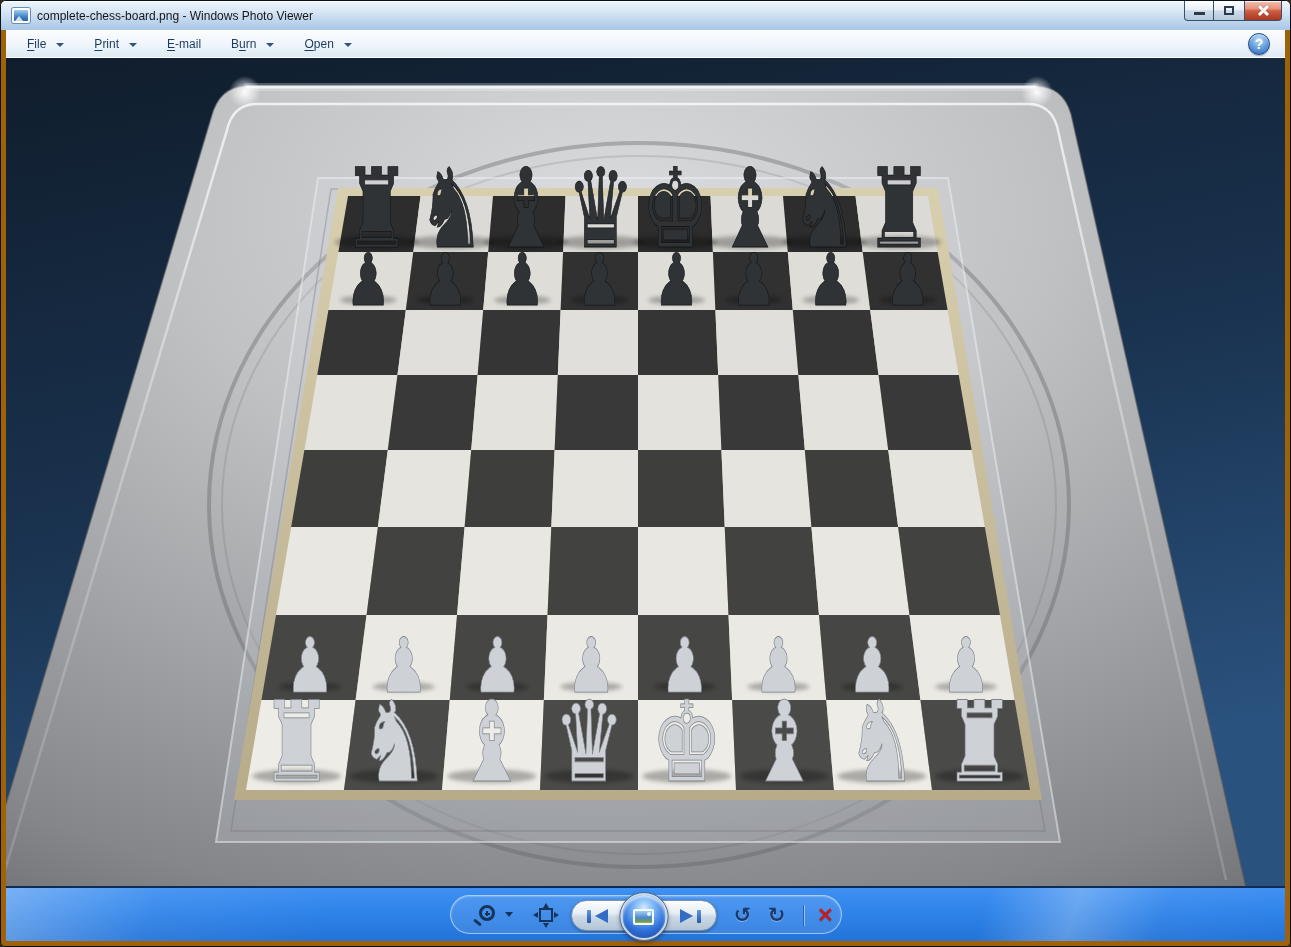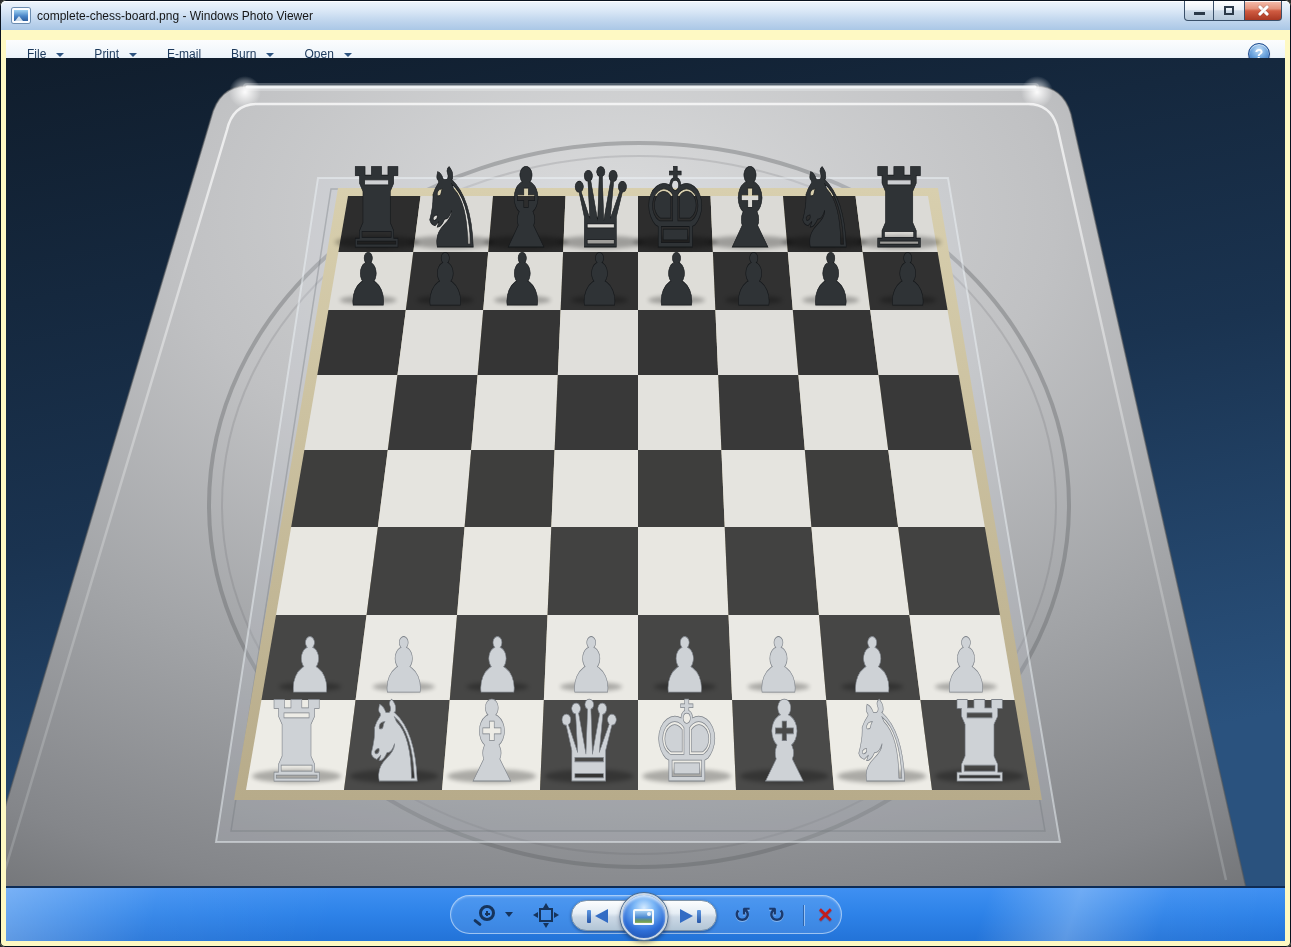--- a/index.html
+++ b/index.html
@@ -1,18 +1,18 @@
 <!DOCTYPE html>
 <html><head>
 <meta charset="utf-8">
 <style>
   html,body{margin:0;padding:0;background:#2b2b2b;}
   *{box-sizing:border-box;}
   .stage{position:relative;width:1291px;height:947px;font-family:"Liberation Sans",sans-serif;}
-  .window{position:absolute;inset:0;background:#fef9c3;border-radius:6px 6px 5px 5px;overflow:hidden;
+  .window{position:absolute;inset:0;background:#a16207;border-radius:6px 6px 5px 5px;overflow:hidden;
           box-shadow:0 0 0 1px #08121e inset;}
 
   
   .titlebar{position:absolute;top:1px;left:1px;right:1px;height:29px;border-radius:5px 5px 0 0;
     background:linear-gradient(180deg,#eef5fc 0%,#d9e7f6 35%,#c2d7ee 65%,#aac7e6 100%);
     box-shadow:inset 0 1px 0 rgba(255,255,255,.9);}
   .win-icon{position:absolute;left:11px;top:7px;width:18px;height:15px;border:2px solid #fbfdff;
     border-radius:2px;background:linear-gradient(180deg,#9fd2f2 0%,#4a86c8 55%,#2d5f9e 100%);
     box-shadow:0 0 0 1px #6c8db0;}
   .win-icon::after{content:"";position:absolute;left:1px;bottom:0;border-left:4px solid transparent;
@@ -26,21 +26,21 @@
   .cap-btn.max{border-left:none;border-right:none;}
   .cap-btn.close{width:38px;border-radius:0 0 4px 0;
     background:linear-gradient(180deg,#f6bfae 0%,#e4937c 40%,#d05c42 52%,#a93823 100%);}
   .glyph-min{position:absolute;left:9px;top:11px;width:11px;height:3px;background:#2c3a49;}
   .glyph-max{position:absolute;left:10px;top:5px;width:10px;height:9px;border:2px solid #2c3a49;background:transparent;}
   .glyph-close-a,.glyph-close-b{position:absolute;left:12px;top:8px;width:13px;height:3px;background:#fff;
     border-radius:1px;box-shadow:0 0 1px rgba(60,0,0,.6);}
   .glyph-close-a{transform:rotate(45deg);} .glyph-close-b{transform:rotate(-45deg);}
 
   
-  .menubar{position:absolute;top:40px;left:6px;right:6px;height:28px;
+  .menubar{position:absolute;top:30px;left:6px;right:6px;height:28px;
     background:linear-gradient(180deg,#fcfdfe 0%,#eff5fb 55%,#dde9f4 100%);
     border-bottom:1px solid #ffffff;display:flex;align-items:center;padding-left:21px;}
   .menu-item{display:flex;align-items:center;margin-right:30px;font-size:12px;color:#1d3a5c;cursor:default;}
   .menu-item u{text-underline-offset:2px;}
   .dd-arrow{width:0;height:0;border-left:4px solid transparent;border-right:4px solid transparent;
     border-top:4px solid #2e5480;margin-left:10px;margin-top:2px;}
   .help-button{position:absolute;right:15px;top:3px;width:22px;height:22px;border-radius:50%;
     background:radial-gradient(circle at 50% 28%,#c6e0f8 0%,#6fa6de 45%,#2a63b2 100%);
     border:1px solid #1c4a8e;color:#fff;font-weight:bold;font-size:14px;text-align:center;line-height:21px;
     box-shadow:inset 0 1px 1px rgba(255,255,255,.7),0 1px 1px rgba(0,20,50,.3);}

